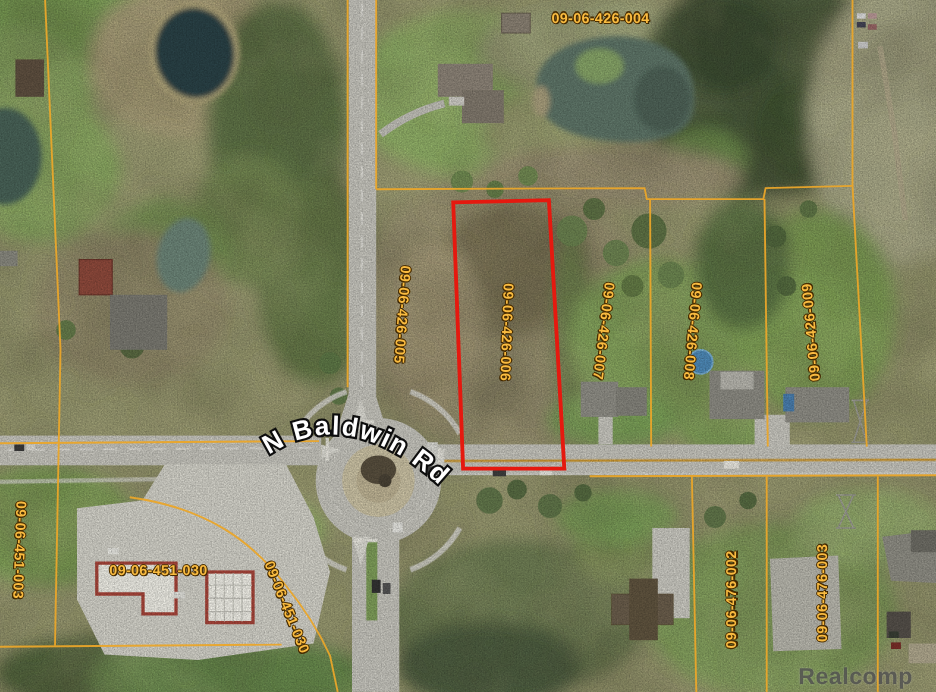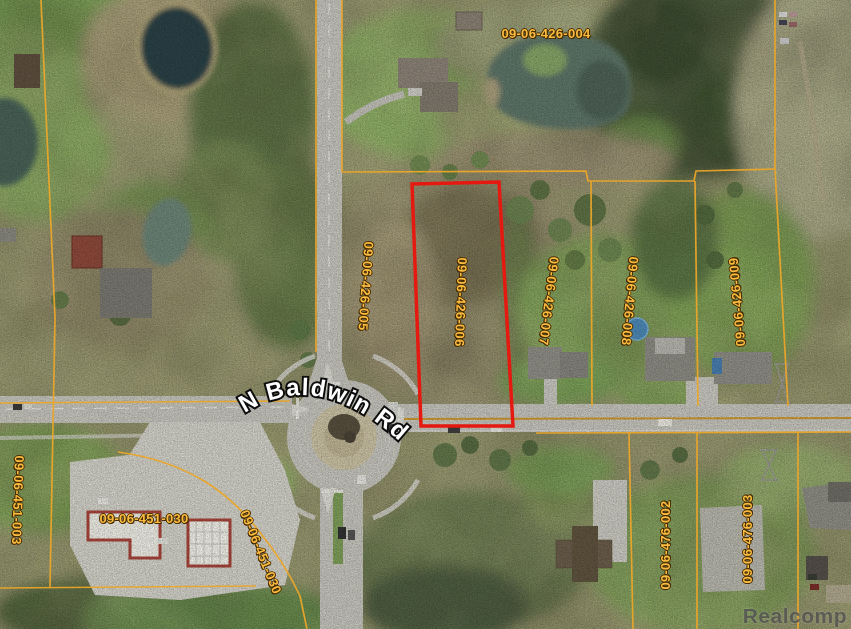--- a/index.html
+++ b/index.html
@@ -9,21 +9,21 @@
   }
   .stage svg{position:absolute;left:0;top:0;}
   .plabel{
     position:absolute;white-space:nowrap;
     font:bold 13px "Liberation Sans",sans-serif;
     color:#f9bb40;letter-spacing:.3px;
     text-shadow:-1px 0 #4a2e00,1px 0 #4a2e00,0 -1px #4a2e00,0 1px #4a2e00,1px 1px #3a2400;
     pointer-events:none;
   }
   .watermark{
-    position:absolute;right:4px;bottom:1px;
+    position:absolute;right:21px;bottom:1px;
     font:bold 21px "Liberation Sans",sans-serif;
     color:rgba(72,72,72,.78);letter-spacing:.5px;
     text-shadow:0 0 2px rgba(230,230,220,.35);
   }
   .road-text{
     font:bold 24px "Liberation Sans",sans-serif;letter-spacing:1.5px;
     fill:#ffffff;stroke:#0d0d0d;stroke-width:4px;paint-order:stroke;
   }
 </style>
 </head>
@@ -269,21 +269,21 @@
   </g>
 
   <polygon points="412,184 499,182 513,426 421,426" fill="none" stroke="#e5190f" stroke-width="3.5"></polygon>
 
   <path id="roadLabelPath" d="M238,418 Q312,363 398,440" fill="none"></path>
   <text class="road-text">
     <textPath href="#roadLabelPath" startOffset="8">N Baldwin Rd</textPath>
   </text>
 </svg>
 
-<div class="plabel" style="left:546px;top:33px;transform:translate(-50%,-50%)">09-06-426-004</div>
+<div class="plabel" style="left:546px;top:16px;transform:translate(-50%,-50%)">09-06-426-004</div>
 <div class="plabel" style="left:366px;top:286px;transform:translate(-50%,-50%) rotate(94deg)">09-06-426-005</div>
 <div class="plabel" style="left:461px;top:302px;transform:translate(-50%,-50%) rotate(92deg)">09-06-426-006</div>
 <div class="plabel" style="left:549px;top:301px;transform:translate(-50%,-50%) rotate(97deg)">09-06-426-007</div>
 <div class="plabel" style="left:630px;top:301px;transform:translate(-50%,-50%) rotate(95deg)">09-06-426-008</div>
 <div class="plabel" style="left:737px;top:302px;transform:translate(-50%,-50%) rotate(-95deg)">09-06-426-009</div>
 <div class="plabel" style="left:18px;top:500px;transform:translate(-50%,-50%) rotate(92deg)">09-06-451-003</div>
 <div class="plabel" style="left:144px;top:518px;transform:translate(-50%,-50%)">09-06-451-030</div>
 <div class="plabel" style="left:261px;top:552px;transform:translate(-50%,-50%) rotate(68deg)">09-06-451-030</div>
 <div class="plabel" style="left:665px;top:545px;transform:translate(-50%,-50%) rotate(-90deg)">09-06-476-002</div>
 <div class="plabel" style="left:747px;top:539px;transform:translate(-50%,-50%) rotate(-90deg)">09-06-476-003</div>

